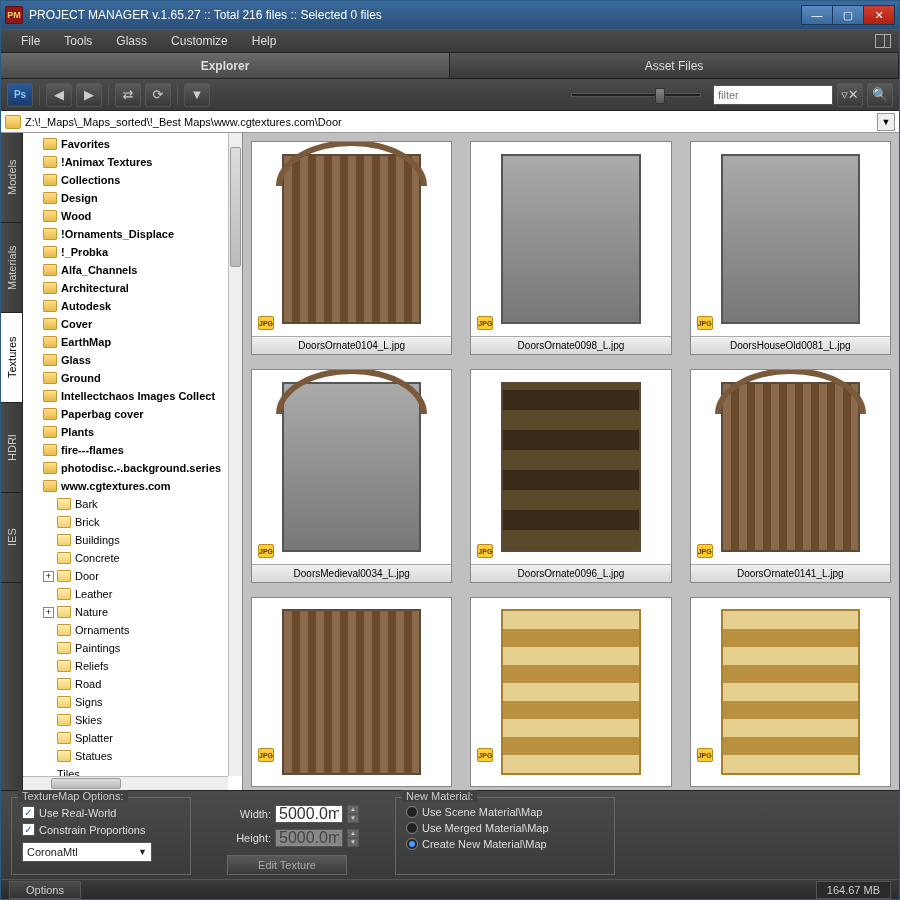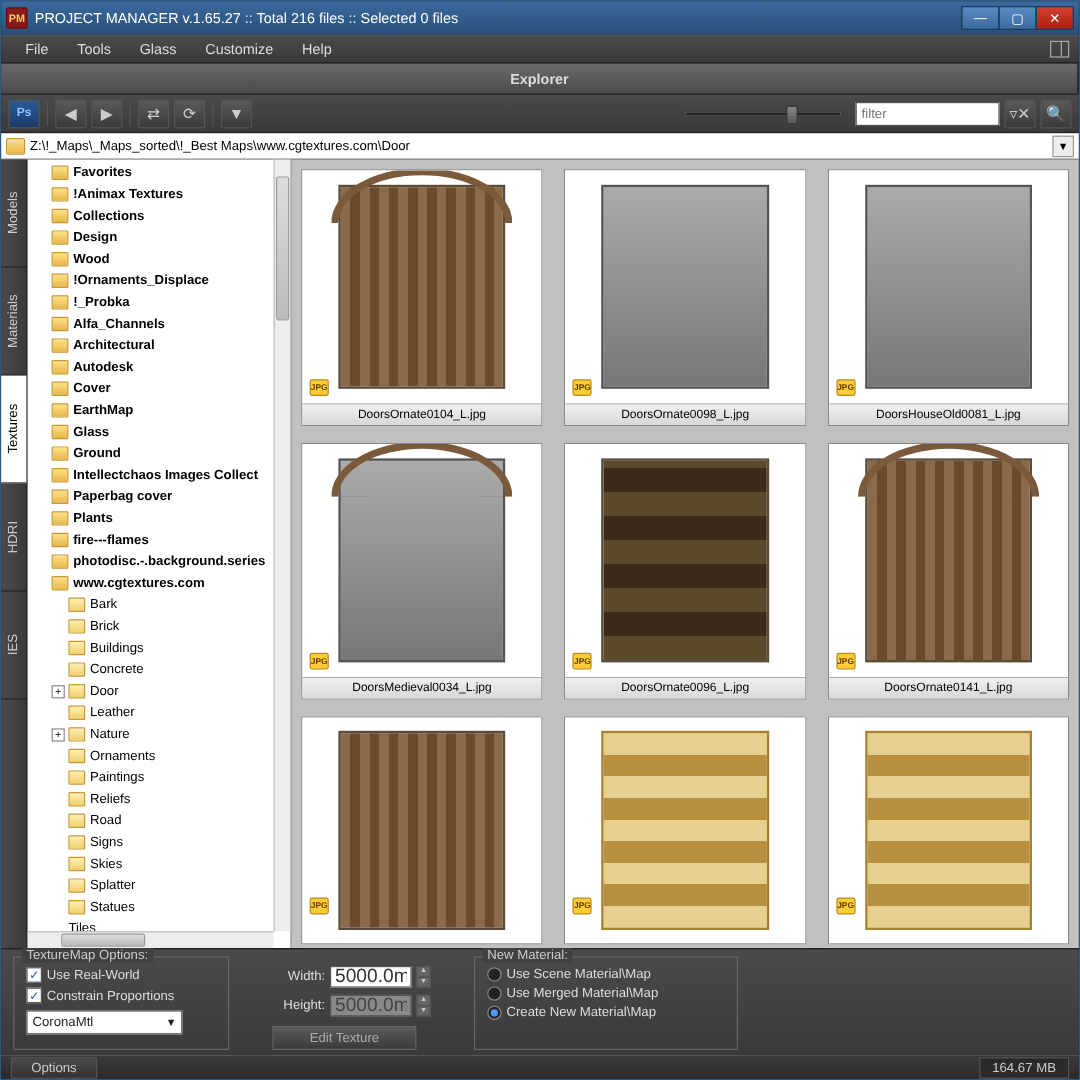--- a/index.html
+++ b/index.html
@@ -111,20 +111,21 @@
     <span class="menu-item">Tools</span>
     <span class="menu-item">Glass</span>
     <span class="menu-item">Customize</span>
     <span class="menu-item">Help</span>
     <span class="spacer"></span>
     <div class="panel-icon"></div>
   </div>
 
   <div class="tabs">
     <div class="tab active">Explorer</div>
+    <div class="tab">Asset Files</div>
   </div>
 
   <div class="toolbar">
     <div class="tool-btn ps">Ps</div>
     <div class="tool-sep"></div>
     <div class="tool-btn">◀</div>
     <div class="tool-btn">▶</div>
     <div class="tool-sep"></div>
     <div class="tool-btn">⇄</div>
     <div class="tool-btn">⟳</div>

